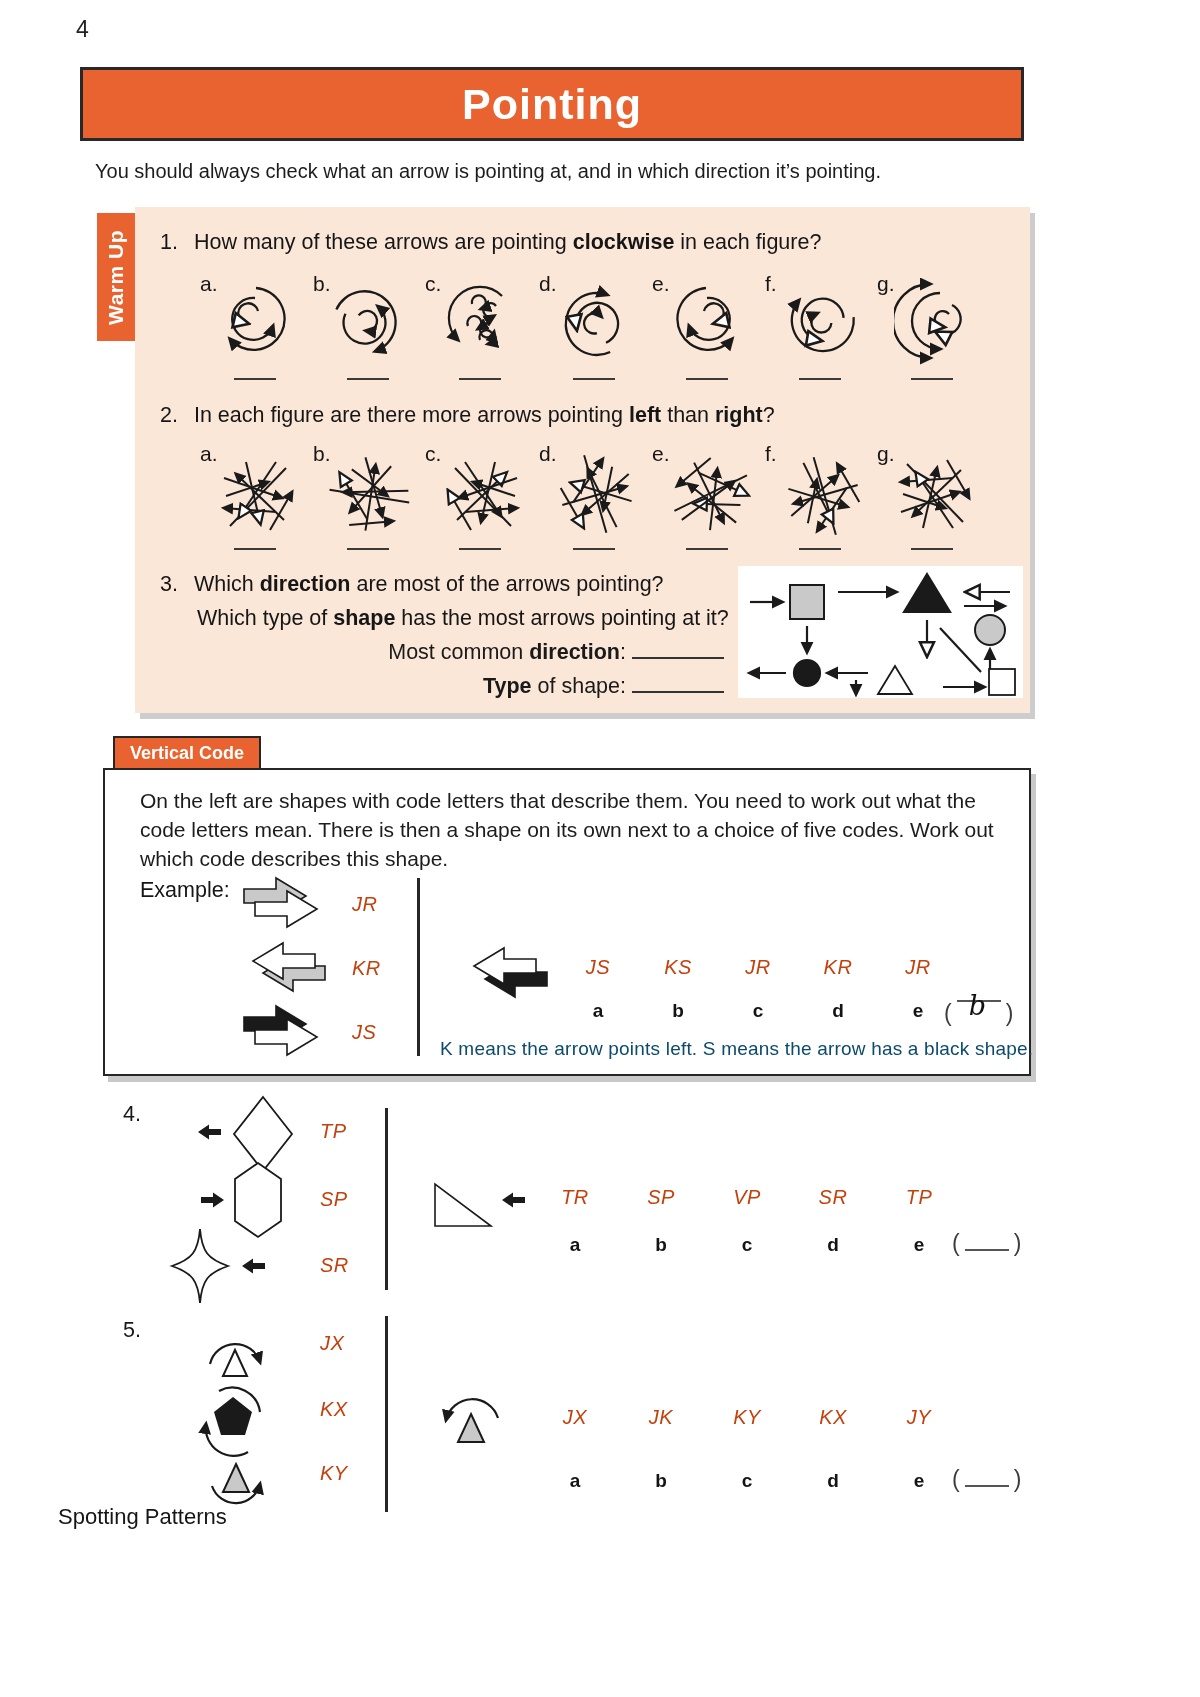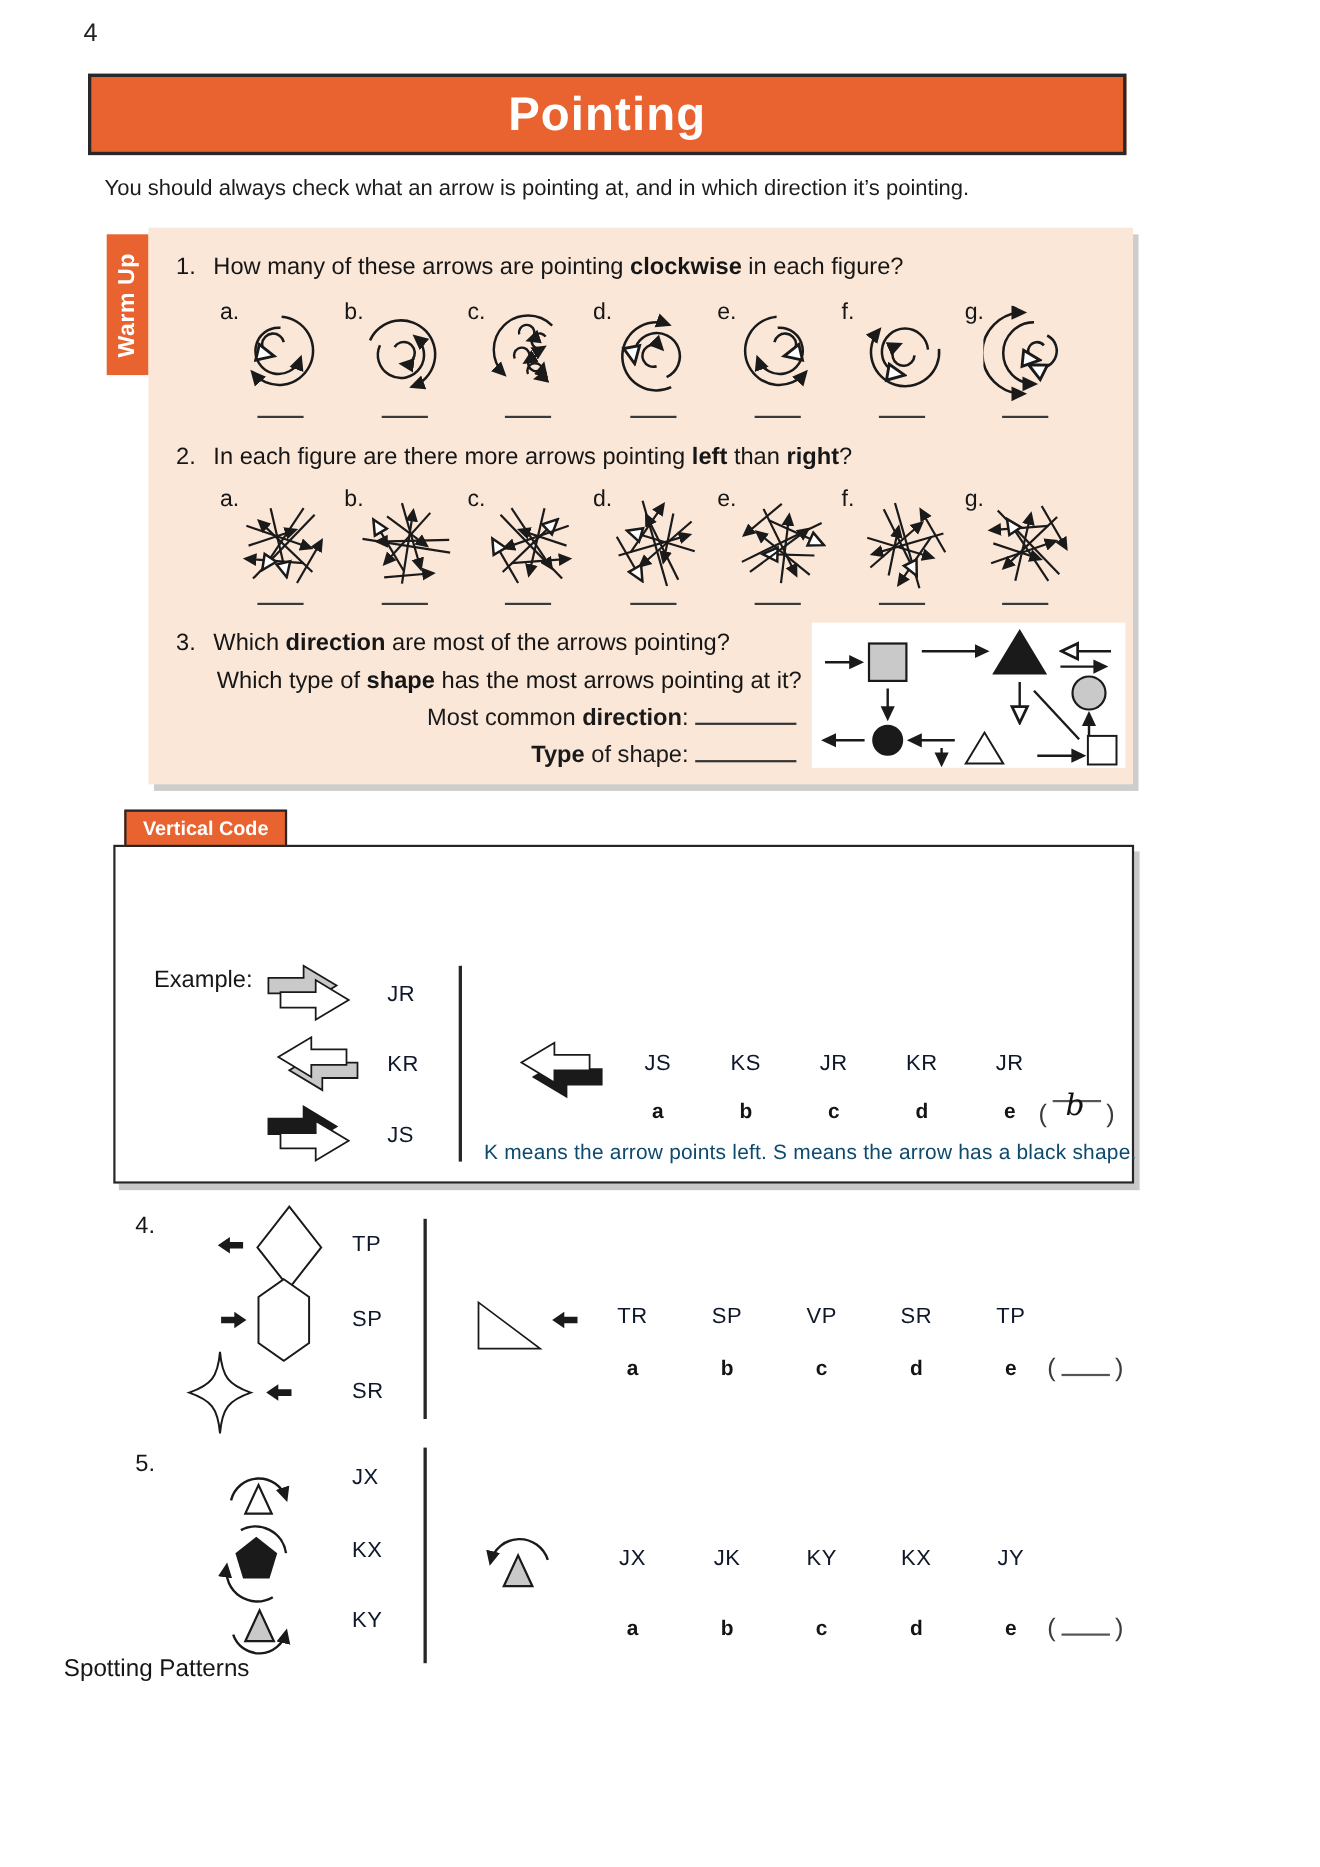--- a/index.html
+++ b/index.html
@@ -23,21 +23,21 @@
   .blank92{width:92px;height:14px;border-bottom:2px solid #333;display:inline-block;margin-left:6px;}
   .q3right{text-align:right;font-size:21.5px;}
   .q3fig{left:738px;top:566px;width:285px;height:132px;background:#ffffff;}
   .vc-tab{left:113px;top:736px;width:148px;height:34px;background:#E8632F;border:2.5px solid #262626;
           display:flex;align-items:center;justify-content:center;z-index:3;box-sizing:border-box;}
   .vc-tab span{color:#fff;font-weight:bold;font-size:18px;}
   .vc-box{left:103px;top:768px;width:928px;height:308px;background:#fff;border:2.5px solid #262626;
           box-shadow:5px 6px 0 #c9c9c9;box-sizing:border-box;z-index:1;}
   .vc-desc{left:140px;top:786px;width:856px;font-size:21px;line-height:29px;color:#1c1c1c;z-index:2;}
   .vc-example{font-size:21.5px;color:#161616;z-index:2;}
-  .codelbl{font-size:20px;color:#0f172a;letter-spacing:.5px;z-index:2;}
+  .codelbl{font-size:20px;color:#c2410c;letter-spacing:.5px;z-index:2;font-style:italic;}
   .optletter{font-size:19px;font-weight:bold;color:#141414;z-index:2;}
   .divider{width:2.5px;background:#262626;z-index:2;}
   .paren{font-size:23px;color:#3c3c3c;}
   .ansline{display:inline-block;width:44px;border-bottom:2.5px solid #555;height:4px;margin:0 5px;}
   .ans-b{font-family:"DejaVu Serif",serif;font-style:italic;font-size:27px;color:#111;
          position:relative;top:-6px;}
   .note{font-size:19px;color:#0c4a6e;letter-spacing:.2px;z-index:2;}
   .footer{font-size:22px;color:#161616;}
   .z2{z-index:2;}
   svg{display:block;}
@@ -286,20 +286,21 @@
         <rect x="251" y="103" width="26" height="26" fill="#ffffff" stroke-width="1.8"></rect>
       </g>
     </svg>
   </div>
 
   <div class="abs vc-tab">
     <span>Vertical Code</span>
   </div>
   <div class="abs vc-box"></div>
 
+  <div class="abs vc-desc">On the left are shapes with code letters that describe them.  You need to work out what the code letters mean.  There is then a shape on its own next to a choice of five codes.  Work out which code describes this shape.</div>
   <div class="abs vc-example" style="left:140px;top:878px;">Example:</div>
 
   <svg class="abs z2" style="left:242px;top:874px;" width="90" height="60" viewBox="0 0 90 60">
     <polygon points="2,15 34,15 34,4 64,22 34,40 34,29 2,29" fill="#C9C9C9" stroke="#1a1a1a" stroke-width="1.6"></polygon>
     <polygon points="2,15 34,15 34,4 64,22 34,40 34,29 2,29" fill="#ffffff" stroke="#1a1a1a" stroke-width="1.6" transform="translate(11,13)"></polygon>
   </svg>
   <span class="abs codelbl" style="left:352px;top:893px;">JR</span>
 
   <svg class="abs z2" style="left:238px;top:938px;" width="90" height="60" viewBox="0 0 90 60">
     <polygon points="76,15 44,15 44,4 14,22 44,40 44,29 76,29" fill="#C9C9C9" stroke="#1a1a1a" stroke-width="1.6" transform="translate(11,13)"></polygon>

